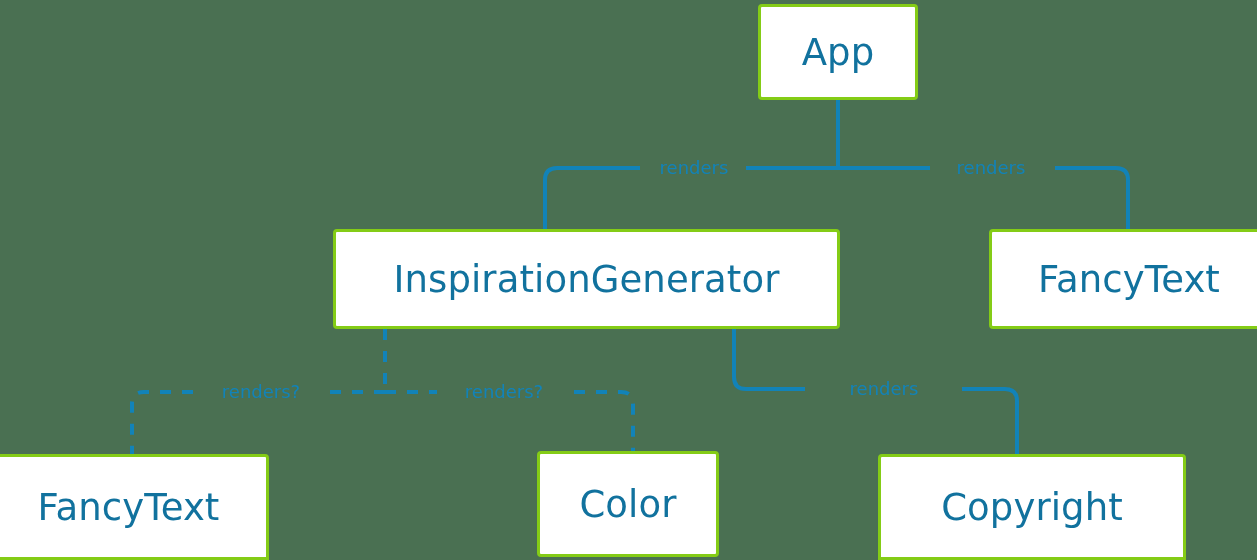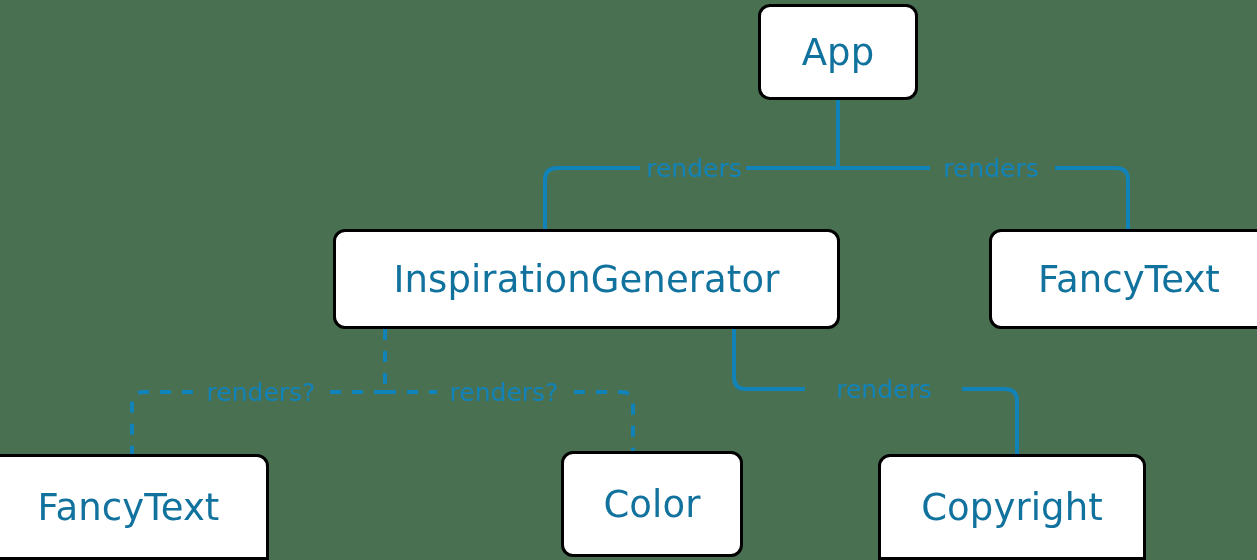--- a/index.html
+++ b/index.html
@@ -23,36 +23,36 @@
     position: absolute;
     left: 0;
     top: 0;
     width: 1257px;
     height: 560px;
   }
   .node-box {
     position: absolute;
     box-sizing: border-box;
     background: #ffffff;
-    border: 3px solid #000000;
-    border-radius: 12px;
+    border: 3px solid #84cc16;
+    border-radius: 4px;
     display: flex;
     align-items: center;
     justify-content: center;
     color: #11729e;
     font-size: 37px;
     font-weight: 400;
     letter-spacing: 0.1px;
     line-height: 1;
     white-space: nowrap;
   }
   .edge-label {
     position: absolute;
     color: #1283b8;
-    font-size: 25px;
+    font-size: 18px;
     font-weight: 500;
     line-height: 1;
     white-space: nowrap;
     transform: translate(-50%, -50%);
     background: transparent;
   }
 </style>
 </head>
 <body>
 
@@ -85,17 +85,17 @@
   <div class="edge-label" style="left:884px; top:389px;">renders</div>
 
   <div class="node-box" style="left:758px; top:4px; width:160px; height:96px;">App</div>
 
   <div class="node-box" style="left:333px; top:229px; width:507px; height:100px;">InspirationGenerator</div>
 
   <div class="node-box" style="left:989px; top:229px; width:280px; height:100px;">FancyText</div>
 
   <div class="node-box" style="left:-12px; top:454px; width:281px; height:106px; border-bottom-left-radius:0; border-bottom-right-radius:0;">FancyText</div>
 
-  <div class="node-box" style="left:537px; top:451px; width:182px; height:106px;margin-left:24px;">Color</div>
+  <div class="node-box" style="left:537px; top:451px; width:182px; height:106px;">Color</div>
 
-  <div class="node-box" style="left:878px; top:454px; width:268px; height:106px; border-bottom-left-radius:0; border-bottom-right-radius:0;">Copyright</div>
+  <div class="node-box" style="left:878px; top:454px; width:308px; height:106px; border-bottom-left-radius:0; border-bottom-right-radius:0;">Copyright</div>
 
 </div>
 
 </body></html>

